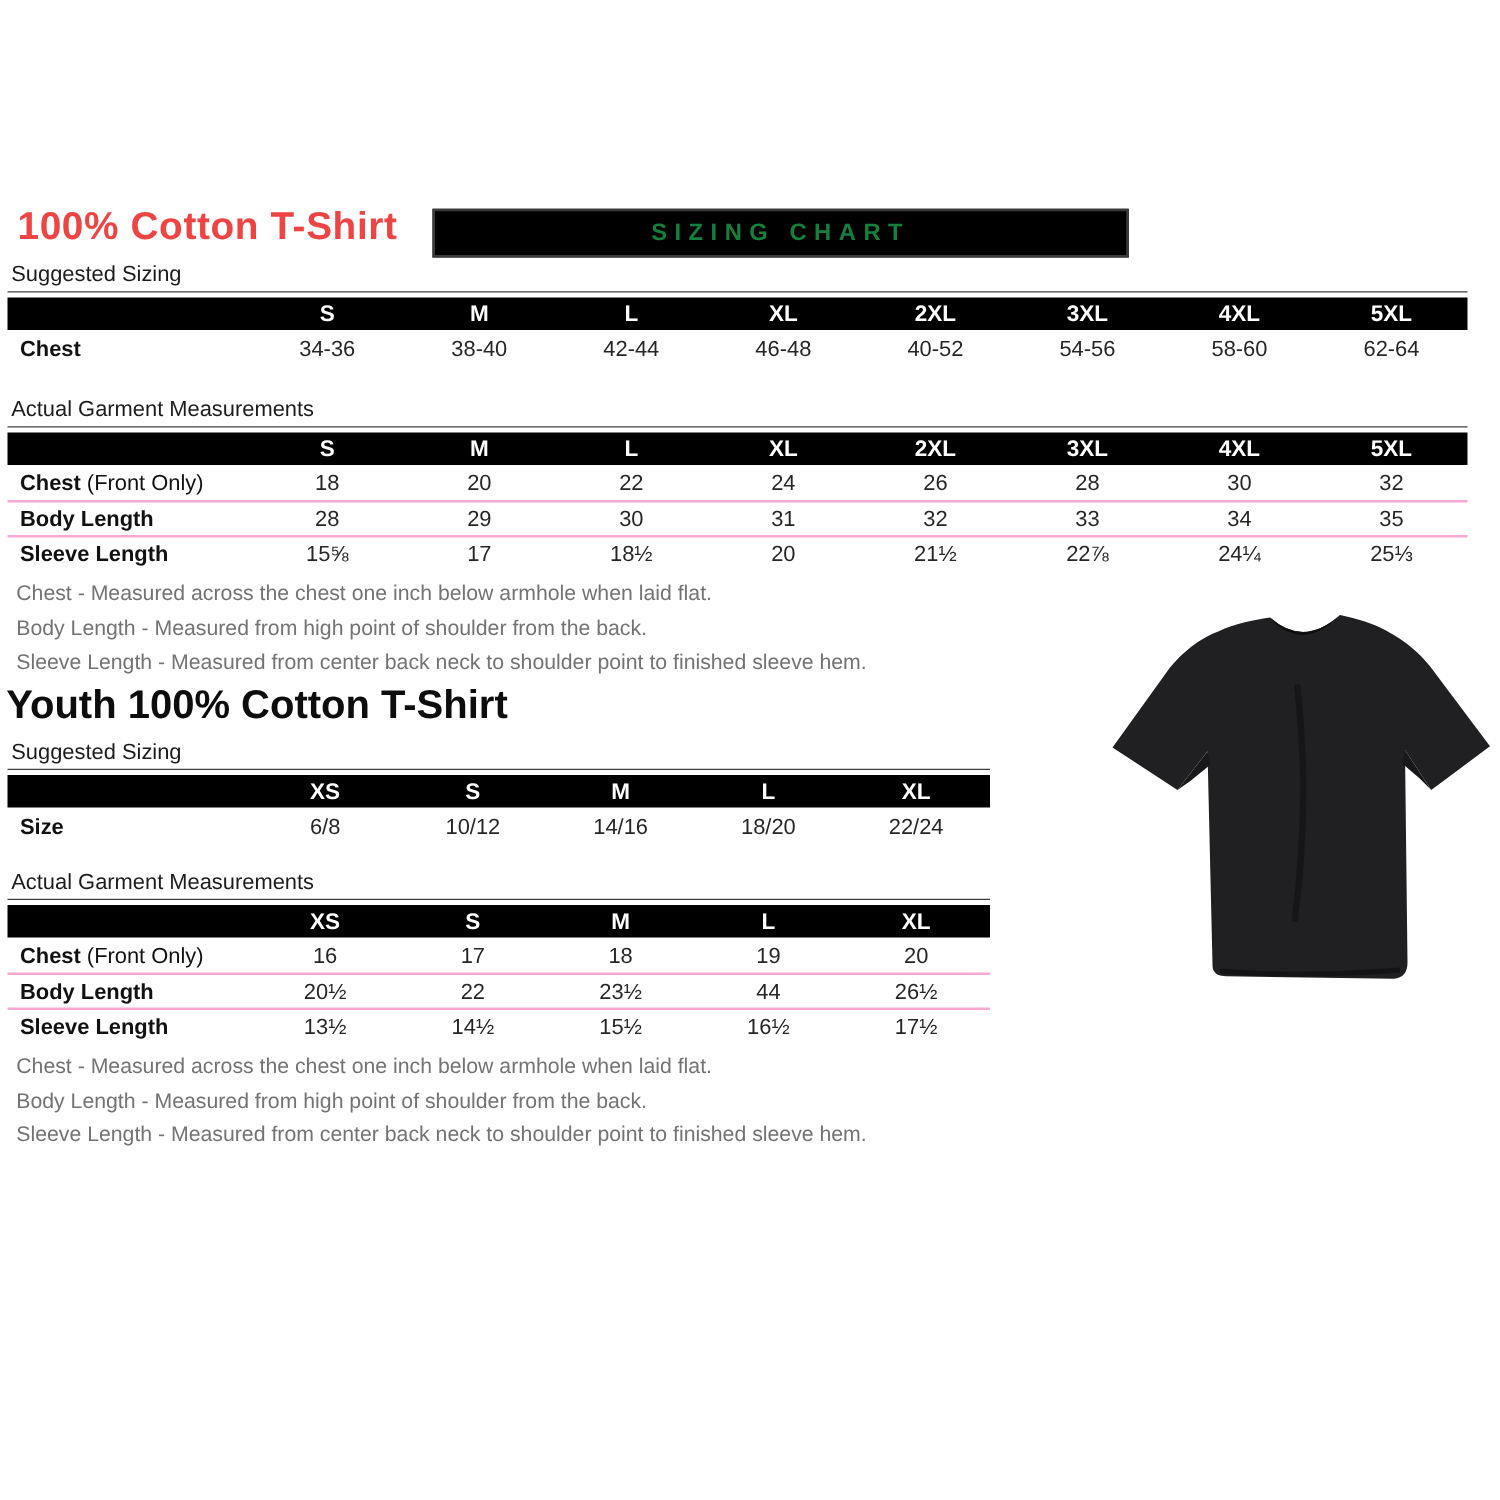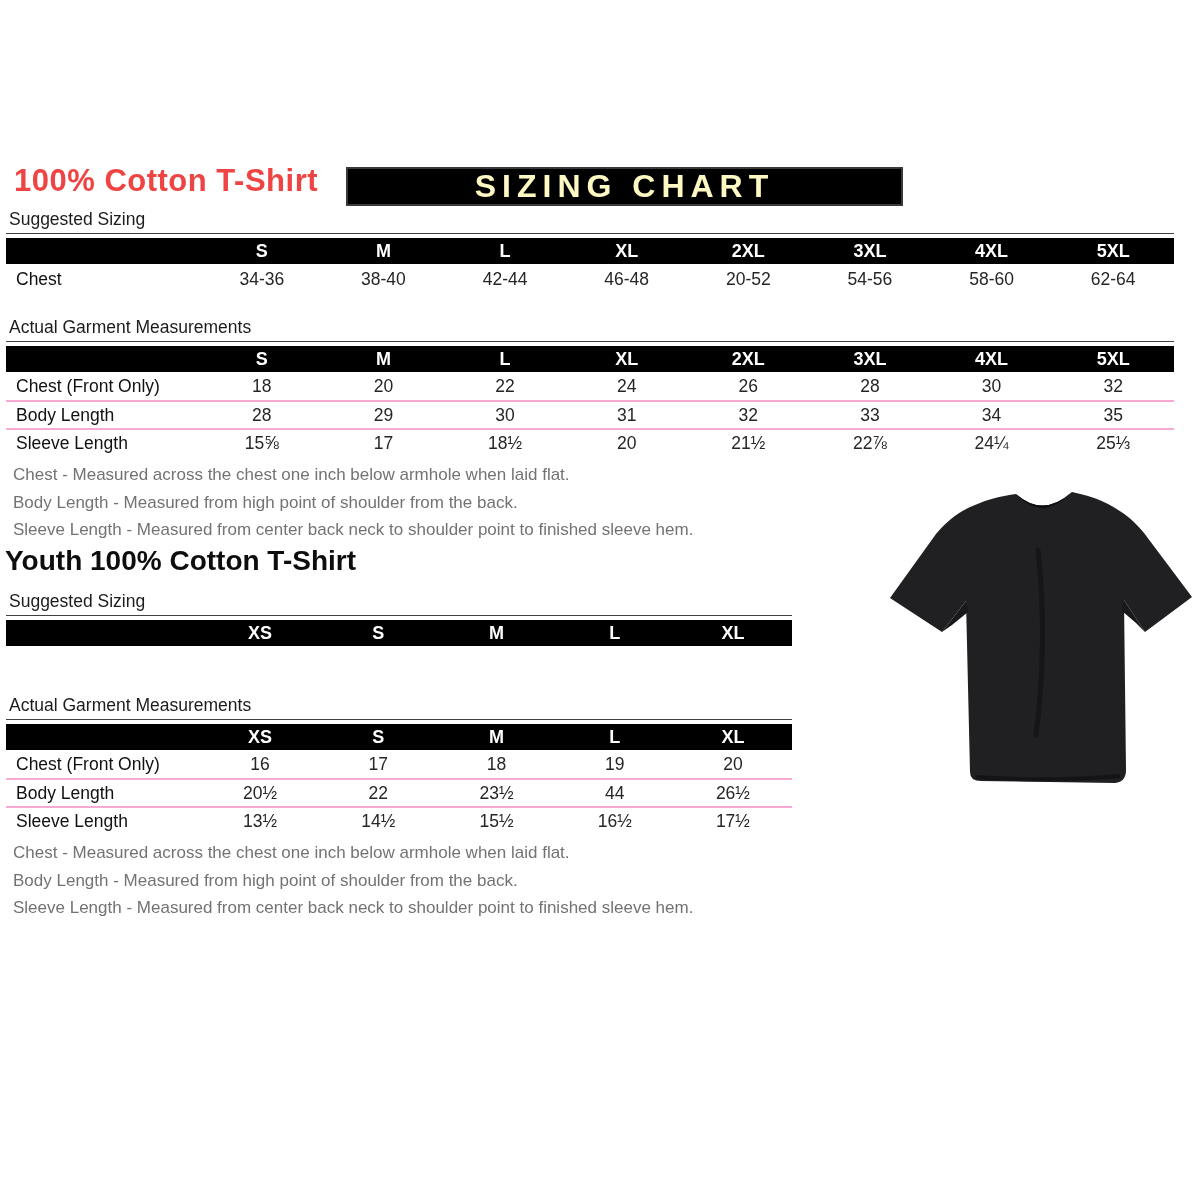--- a/index.html
+++ b/index.html
@@ -11,40 +11,40 @@
   }
   .abs { position:absolute; }
 
   
   .main-title { left:14px; top:163px; font-size:31px; font-weight:700; color:#ef4444; letter-spacing:0.5px; }
   .banner {
     left:346px; top:167px; width:557px; height:39px;
     background:#000; border:2px solid #3a3a3a;
     display:flex; align-items:center; justify-content:center;
   }
-  .banner-text { color:#fef9c3; font-weight:700; font-size:32px; letter-spacing:6px; }
+  .banner-text { color:#15803d; font-weight:700; font-size:19px; letter-spacing:6px; }
 
   
   .sec-label {
     font-size:17.5px; color:#1c1c1c; padding:0 0 3px 3px;
     border-bottom:1.5px solid #3f3f3f; margin-bottom:4px;
   }
   .thead { background:#000; height:26px; display:flex; align-items:center; }
   .thead .cell { color:#ffffff; font-weight:700; font-size:18px; }
   .trow { display:flex; align-items:center; height:28px; font-size:17.5px; color:#262626; }
   .sug .trow { height:30px; }
   .cell-label { flex:0 0 195px; padding-left:10px; color:#111; font-size:17.5px; }
-  .cell-label b { font-weight:400; }
+  .cell-label b { font-weight:700; }
   .cell-label .suffix { font-weight:400; }
   .cell { flex:1 1 0; text-align:center; }
   .measure .trow + .trow { border-top:2px solid #f9a8d4; }
 
   .notes .note { font-size:17px; line-height:27.5px; color:#737373; }
 
-  .youth-title { left:5px; top:545px; font-size:28px; font-weight:700; color:#0d0d0d; }
+  .youth-title { left:5px; top:545px; font-size:32px; font-weight:700; color:#0d0d0d; }
 
   
   .sec-adult-suggested { left:6px; top:209px; width:1168px; }
   .sec-adult-actual    { left:6px; top:317px; width:1168px; }
   .notes-adult         { left:13px; top:461px; }
   .sec-youth-suggested { left:6px; top:591px; width:786px; }
   .sec-youth-actual    { left:6px; top:695px; width:786px; }
   .notes-youth         { left:13px; top:839px; }
 
   .tshirt-wrap { left:886px; top:480px; width:312px; height:324px; }
@@ -71,21 +71,21 @@
         <div class="cell">3XL</div>
         <div class="cell">4XL</div>
         <div class="cell">5XL</div>
       </div>
       <div class="trow">
         <div class="cell-label"><b>Chest</b></div>
         <div class="cell">34-36</div>
         <div class="cell">38-40</div>
         <div class="cell">42-44</div>
         <div class="cell">46-48</div>
-        <div class="cell">20-52</div>
+        <div class="cell">40-52</div>
         <div class="cell">54-56</div>
         <div class="cell">58-60</div>
         <div class="cell">62-64</div>
       </div>
     </div>
 </div>
 
 <div class="abs sec-adult-actual">
   <div class="sec-label">Actual Garment Measurements</div>
   <div class="table measure">
@@ -147,20 +147,28 @@
 <div class="abs sec-youth-suggested">
   <div class="sec-label">Suggested Sizing</div>
   <div class="table sug">
       <div class="thead">
         <div class="cell-label"></div>
         <div class="cell">XS</div>
         <div class="cell">S</div>
         <div class="cell">M</div>
         <div class="cell">L</div>
         <div class="cell">XL</div>
+      </div>
+      <div class="trow">
+        <div class="cell-label"><b>Size</b></div>
+        <div class="cell">6/8</div>
+        <div class="cell">10/12</div>
+        <div class="cell">14/16</div>
+        <div class="cell">18/20</div>
+        <div class="cell">22/24</div>
       </div>
     </div>
 </div>
 
 <div class="abs sec-youth-actual">
   <div class="sec-label">Actual Garment Measurements</div>
   <div class="table measure">
       <div class="thead">
         <div class="cell-label"></div>
         <div class="cell">XS</div>

